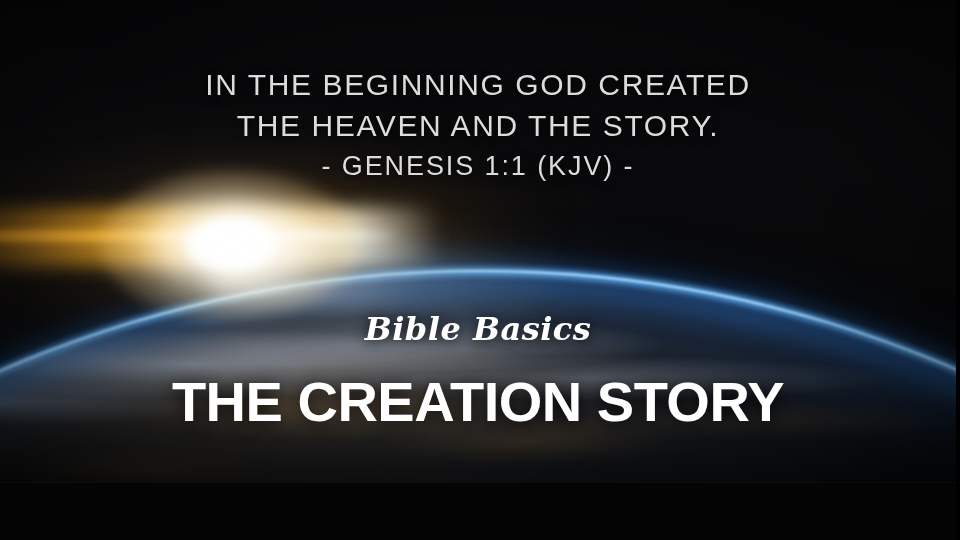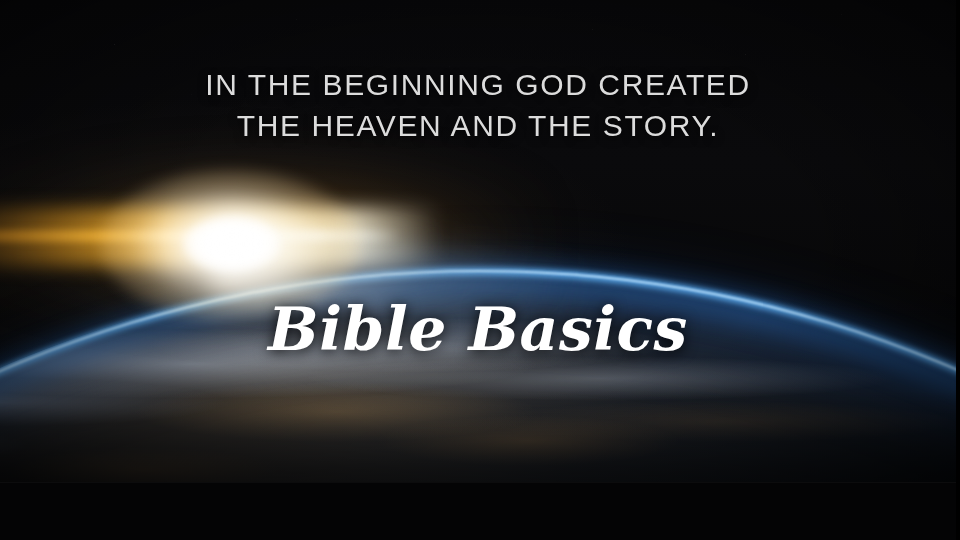--- a/index.html
+++ b/index.html
@@ -262,21 +262,21 @@
   .eyebrow {
     position: absolute;
     left: 0; right: 0;
     top: 300px;
     text-align: center;
     z-index: 12;
     color: #ffffff;
     font-family: "DejaVu Serif", serif;
     font-style: italic;
     font-weight: 700;
-    font-size: 60px;
+    font-size: 32px;
     line-height: 58px;
     letter-spacing: 0.5px;
     text-shadow: 0 2px 14px rgba(0,0,0,0.9);
     white-space: nowrap;
   }
 
   .main-title {
     position: absolute;
     left: 0; right: 0;
     top: 370px;
@@ -317,17 +317,19 @@
     <div class="sun-hot"></div>
   </div>
 
   <div class="vignette"></div>
   <div class="bottom-fade"></div>
   <div class="letterbox-seam"></div>
 
   <div class="scripture">
     <div class="scripture-line">IN THE BEGINNING GOD CREATED</div>
     <div class="scripture-line">THE HEAVEN AND THE STORY.</div>
+    <div class="scripture-line ref">- GENESIS 1:1 (KJV) -</div>
   </div>
 
   <div class="eyebrow">Bible Basics</div>
+  <div class="main-title">THE CREATION STORY</div>
 
 </div>
 
 </body></html>

